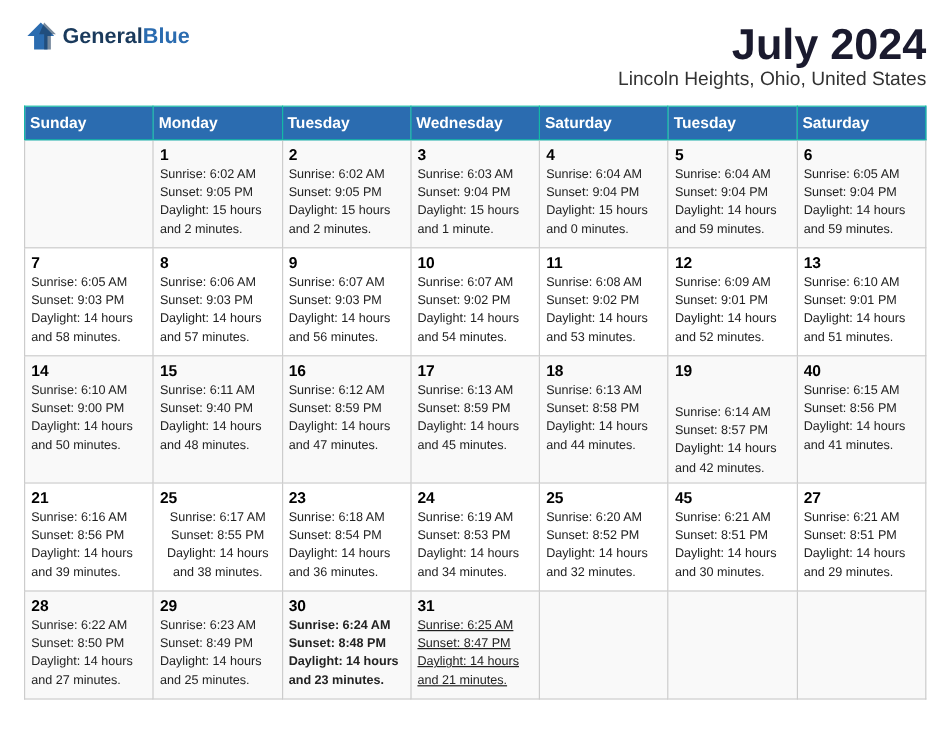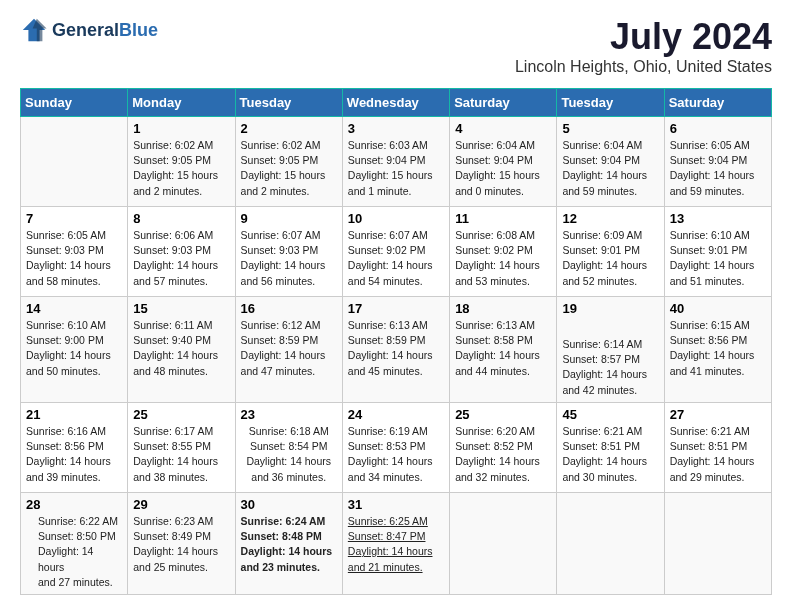--- a/index.html
+++ b/index.html
@@ -274,28 +274,28 @@
       <tr>
         <td>
           <span class="day-number">21</span>
           <div class="day-info" style="white-space: pre-line;">Sunrise: 6:16 AM
 Sunset: 8:56 PM
 Daylight: 14 hours
 and 39 minutes.</div>
         </td>
         <td>
           <span class="day-number">25</span>
-          <div class="day-info" style="white-space: pre-line;">Sunrise: 6:17 AM
+          <div class="day-info" style="white-space: pre-line; text-align: center;">Sunrise: 6:17 AM
 Sunset: 8:55 PM
 Daylight: 14 hours
 and 38 minutes.</div>
         </td>
         <td>
           <span class="day-number">23</span>
-          <div class="day-info" style="white-space: pre-line; text-align: center;">Sunrise: 6:18 AM
+          <div class="day-info" style="white-space: pre-line;">Sunrise: 6:18 AM
 Sunset: 8:54 PM
 Daylight: 14 hours
 and 36 minutes.</div>
         </td>
         <td>
           <span class="day-number">24</span>
           <div class="day-info" style="white-space: pre-line;">Sunrise: 6:19 AM
 Sunset: 8:53 PM
 Daylight: 14 hours
 and 34 minutes.</div>
@@ -318,21 +318,21 @@
           <span class="day-number">27</span>
           <div class="day-info" style="white-space: pre-line;">Sunrise: 6:21 AM
 Sunset: 8:51 PM
 Daylight: 14 hours
 and 29 minutes.</div>
         </td>
       </tr>
       <tr>
         <td>
           <span class="day-number">28</span>
-          <div class="day-info" style="white-space: pre-line; margin-left: 12px;">Sunrise: 6:22 AM
+          <div class="day-info" style="white-space: pre-line;">Sunrise: 6:22 AM
 Sunset: 8:50 PM
 Daylight: 14 hours
 and 27 minutes.</div>
         </td>
         <td>
           <span class="day-number">29</span>
           <div class="day-info" style="white-space: pre-line;">Sunrise: 6:23 AM
 Sunset: 8:49 PM
 Daylight: 14 hours
 and 25 minutes.</div>

